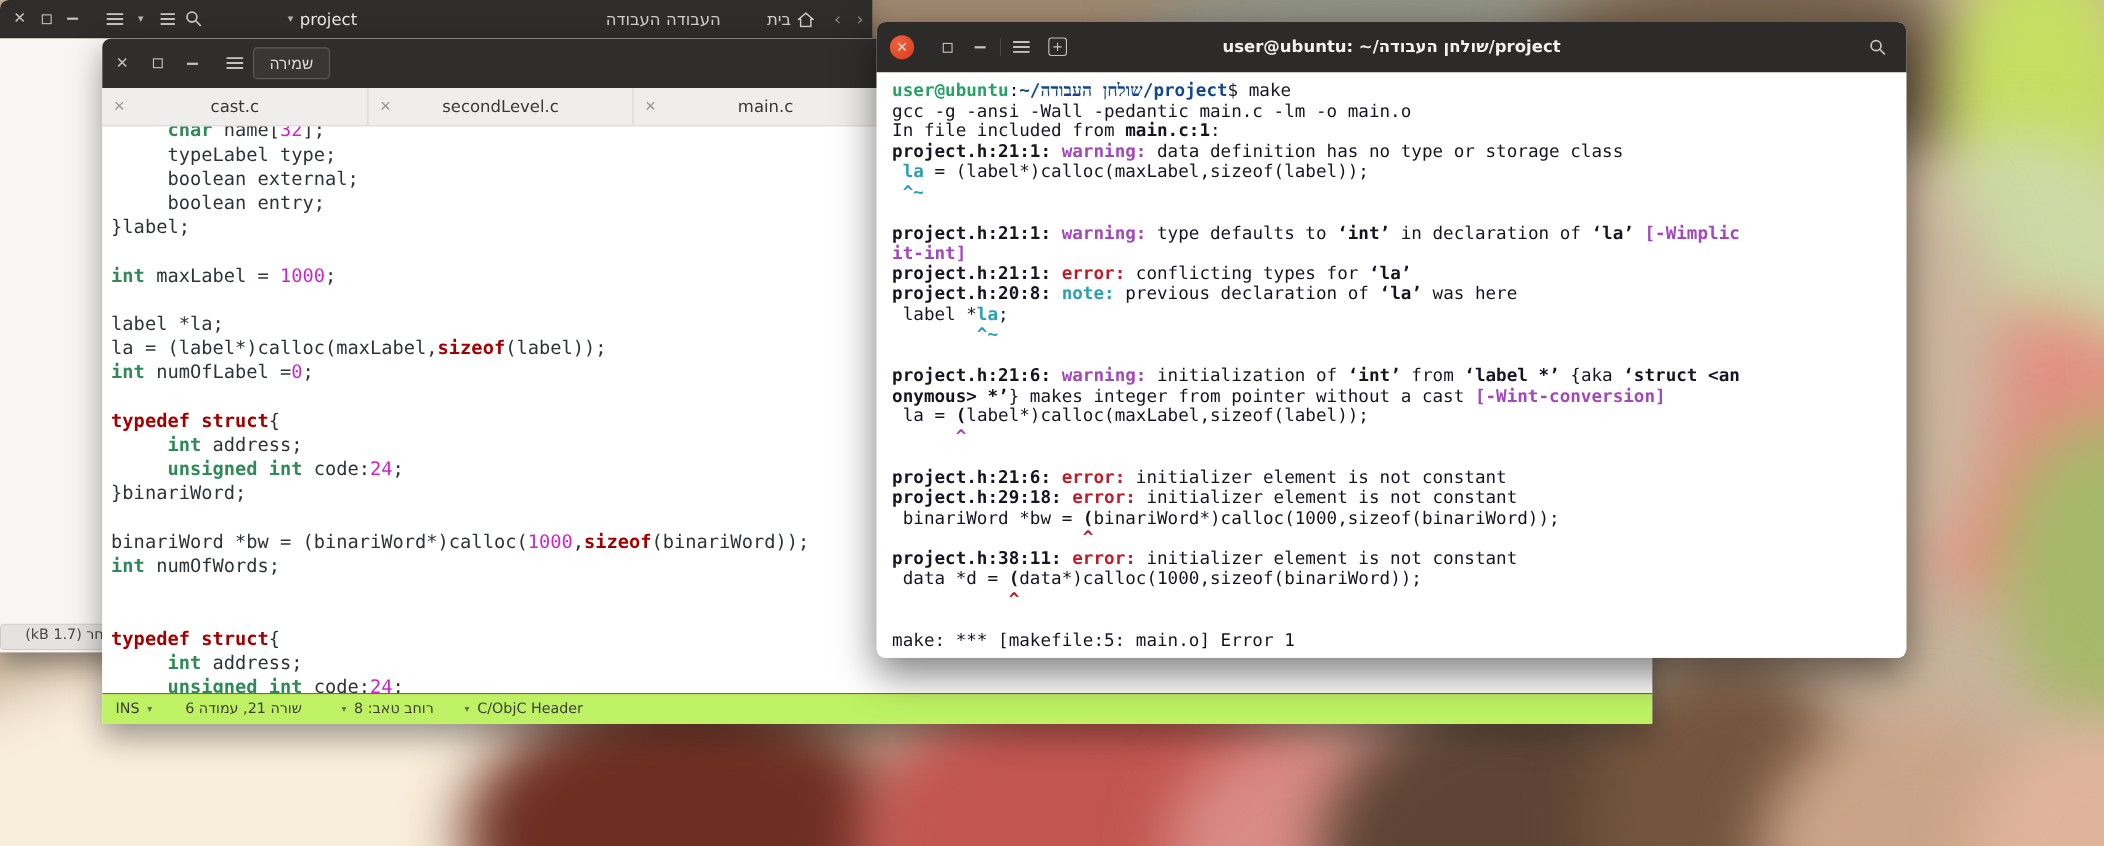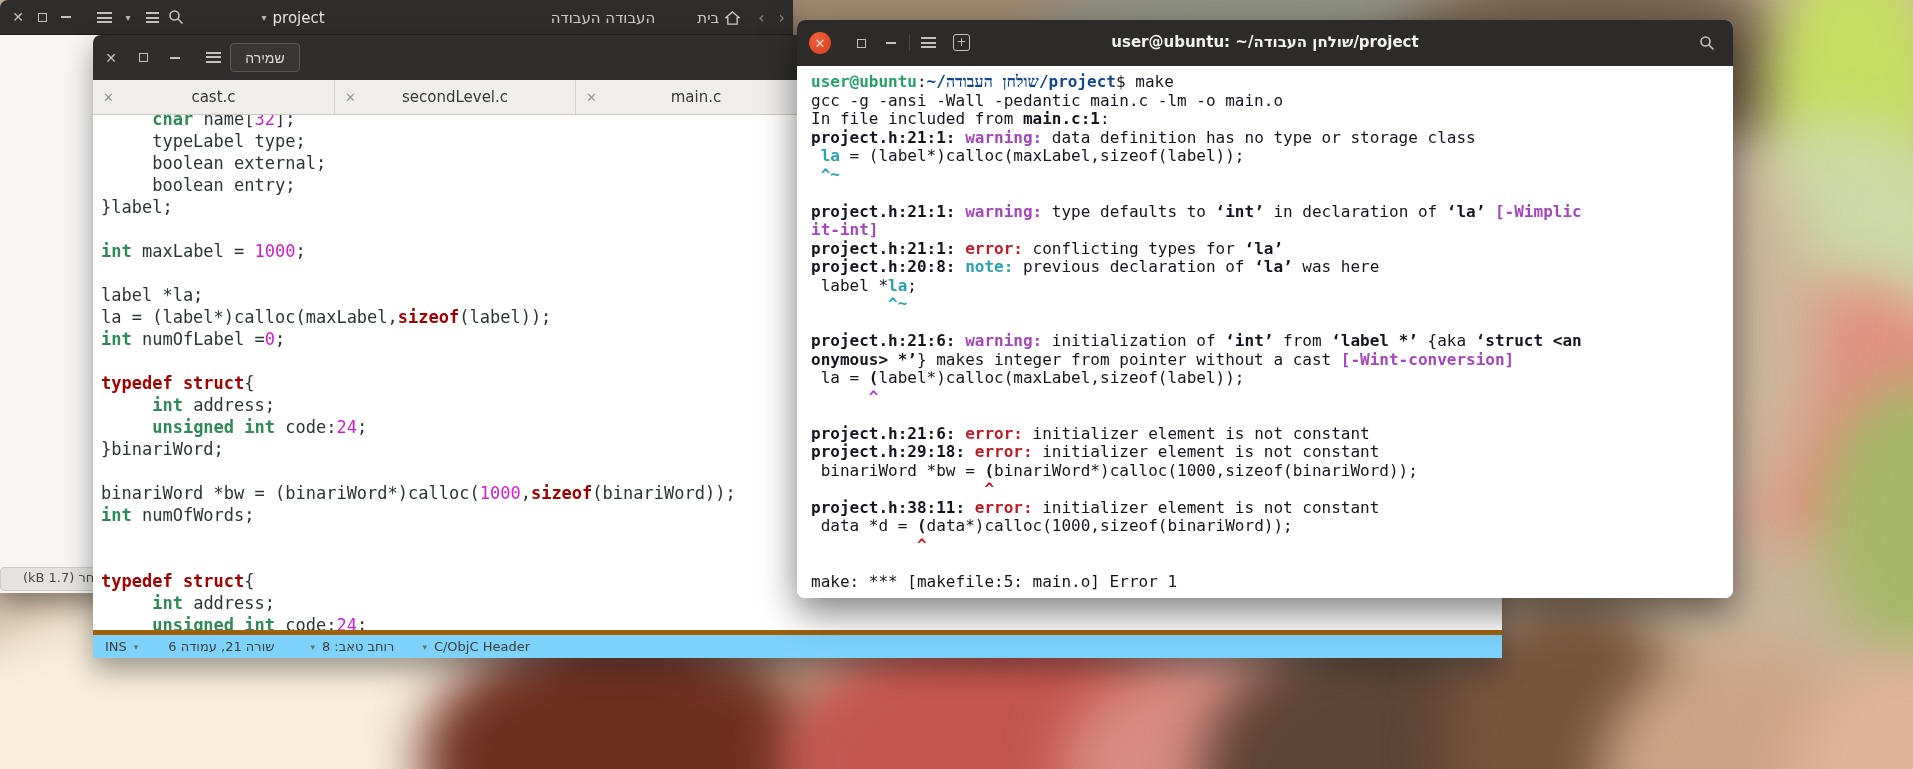--- a/index.html
+++ b/index.html
@@ -36,21 +36,21 @@
   .ed-tabs { position:absolute; left:0; top:45px; right:0; height:35px; background:#eceae7; border-bottom:1px solid #cbc7c2; display:flex; }
   .tab { position:relative; width:241px; border-left:1px solid #d8d4d0; display:flex; align-items:center; justify-content:center; font-size:15px; color:#3a3834; background:#f0eeec; }
   .tab:first-child { border-left:none; }
   .tab-close { position:absolute; left:10px; color:#9a9792; font-size:13px; }
   .ed-code { position:absolute; left:0; top:80px; right:0; bottom:28px; background:#ffffff; overflow:hidden; padding-left:8px;
              font-family:"DejaVu Sans Mono", monospace; font-size:17px; line-height:22px; color:var(--code-fg,#2e3436); white-space:pre; }
   .ed-code .inner { margin-top:-7px; }
   .k { color:var(--kw-type,#2e8b57); font-weight:bold; }
   .d { color:var(--kw-decl,#a40000); font-weight:bold; }
   .n { color:var(--num,#d020d0); }
-  .ed-status { position:absolute; left:0; bottom:0; right:0; height:28px; background:#7dd3fc; border-top:5px solid #a16207; display:flex; align-items:center; font-size:13px; color:#3f3d3a; }
+  .ed-status { position:absolute; left:0; bottom:0; right:0; height:28px; background:#bef264; border-top:1px solid #a16207; display:flex; align-items:center; font-size:13px; color:#3f3d3a; }
   .st-item { display:flex; align-items:center; gap:7px; direction:rtl; }
   .st-caret { font-size:9px; color:#6e6c68; }
 
   
   .term { position:absolute; left:797px; top:20px; width:936px; height:578px; z-index:3; border-radius:8px; box-shadow:0 14px 36px rgba(0,0,0,.5); background:#ffffff; }
   .term-header { position:absolute; left:0; top:0; right:0; height:46px; background:#2c2b29; border-radius:8px 8px 0 0; }
   .t-close { position:absolute; left:12px; top:12px; width:22px; height:22px; border-radius:50%; background:radial-gradient(circle at 35% 30%, #f0603a, #d83c1e); color:#f7ddd4; font-size:13px; display:flex; align-items:center; justify-content:center; }
   .t-max { position:absolute; left:52px; top:11px; }
   .t-min { position:absolute; left:82px; top:11px; }
   .t-div { position:absolute; left:112px; top:15px; width:1px; height:16px; background:#4a4846; }

